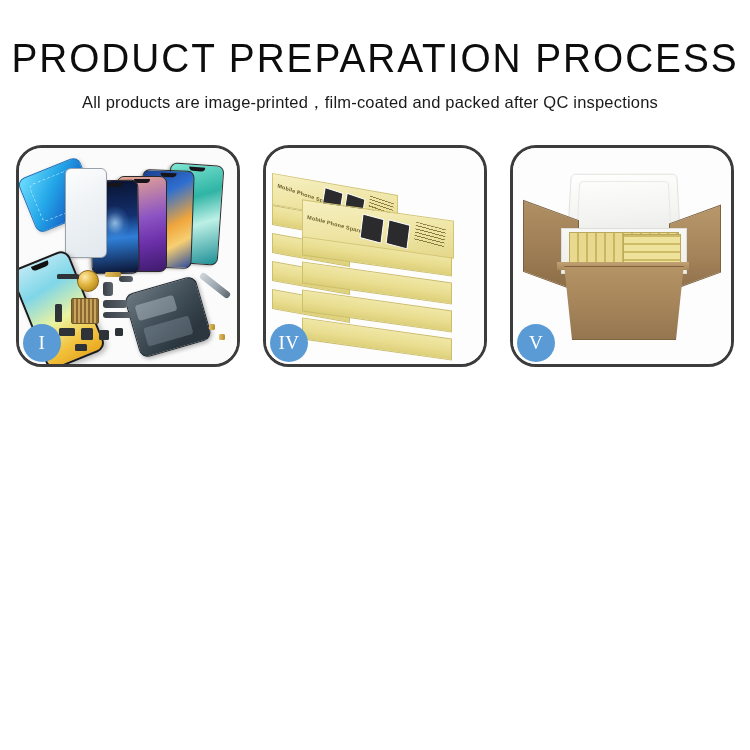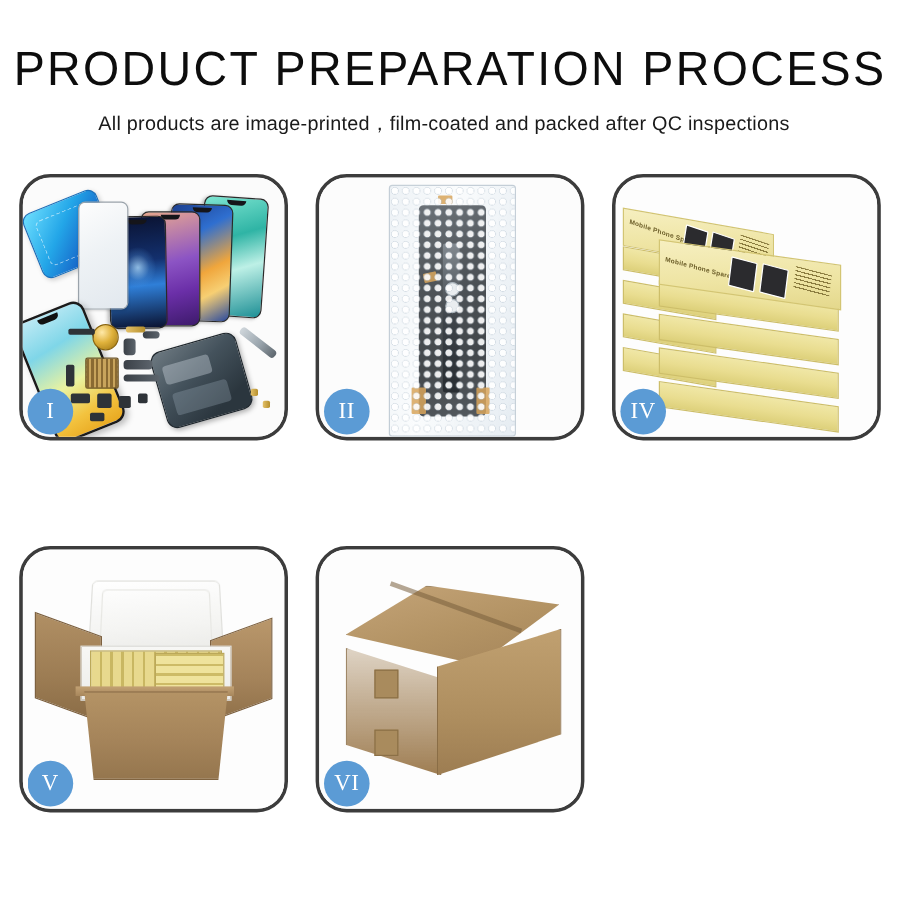--- a/index.html
+++ b/index.html
@@ -436,39 +436,20 @@
         <div class="chip" style="left:80px;top:182px;width:10px;height:10px;"></div>
         <div class="chip" style="left:96px;top:180px;width:8px;height:8px;"></div>
         <div class="chip" style="left:56px;top:196px;width:12px;height:7px;"></div>
         <div class="chip gold" style="left:190px;top:176px;width:6px;height:6px;"></div>
         <div class="chip gold" style="left:200px;top:186px;width:6px;height:6px;"></div>
       </div>
     </div>
     <div class="badge">I</div>
   </div>
 
-  <div class="panel">
-    <div class="panel-clip">
-      <div class="scene">
-        <div class="p2-bg"></div>
-        <div class="bubble-bag">
-          <div class="part-dark"></div>
-          <div class="part-strip"></div>
-          <div class="lens"></div>
-          <div class="lens lens2"></div>
-          <div class="tape t1"></div>
-          <div class="tape t2"></div>
-          <div class="tape t3"></div>
-          <div class="tape t4"></div>
-          <div class="bubbles"></div>
-        </div>
-      </div>
-    </div>
-    <div class="badge">II</div>
-  </div>
 
 
   <div class="panel">
     <div class="panel-clip">
       <div class="scene">
         <div class="p4-bg"></div>
         <div class="stack">
 
           <div class="sbox" style="left:6px;top:64px;width:76px;height:18px;transform:skewY(10deg);"></div>
           <div class="sbox" style="left:6px;top:92px;width:76px;height:18px;transform:skewY(10deg);"></div>
@@ -510,28 +491,14 @@
         <div class="foam-body"></div>
         <div class="yellow-sticks"></div>
         <div class="yellow-sticks2"></div>
         <div class="carton-rim"></div>
         <div class="carton-front"></div>
       </div>
     </div>
     <div class="badge">V</div>
   </div>
 
-  <div class="panel">
-    <div class="panel-clip">
-      <div class="scene">
-        <div class="p6-bg"></div>
-        <div class="c6-top"></div>
-        <div class="c6-left"></div>
-        <div class="c6-right"></div>
-        <div class="c6-seam"></div>
-        <div class="c6-tape c6-tape1"></div>
-        <div class="c6-tape c6-tape2"></div>
-      </div>
-    </div>
-    <div class="badge">VI</div>
-  </div>
 
 </div>
 
 </body></html>

